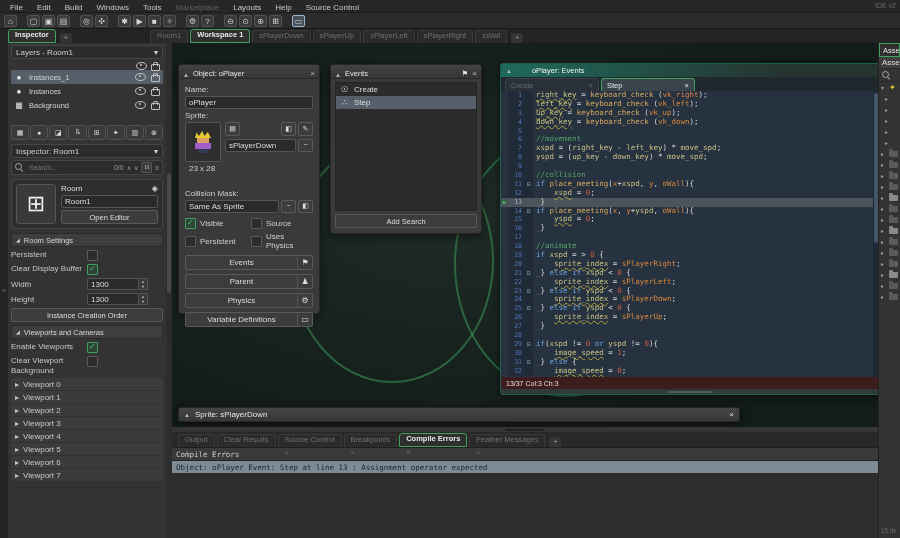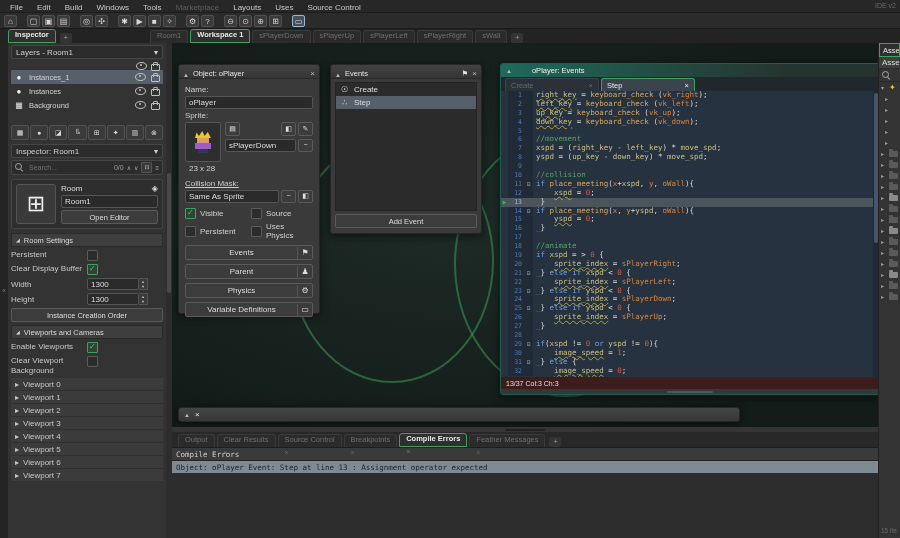--- a/index.html
+++ b/index.html
@@ -166,21 +166,21 @@
 <div class="app">
 
   <div id="menubar">
       <span class="menu-item">File</span>
       <span class="menu-item">Edit</span>
       <span class="menu-item">Build</span>
       <span class="menu-item">Windows</span>
       <span class="menu-item">Tools</span>
       <span class="menu-item disabled">Marketplace</span>
       <span class="menu-item">Layouts</span>
-      <span class="menu-item">Uses</span>
+      <span class="menu-item">Help</span>
       <span class="menu-item">Source Control</span>
     </div>
   <div id="ide-version">IDE v2</div>
 
   <div id="toolbar">
       <span class="tbtn">⌂</span>
       <span class="tsep"></span>
       <span class="tbtn">▢</span>
       <span class="tbtn">▣</span>
       <span class="tbtn">▤</span>
@@ -438,21 +438,21 @@
               <span class="mini-btn">✎</span>
             </div>
             <div class="combo">
               <span class="field">
                   <span>sPlayerDown</span>
                 </span>
               <span class="mini-btn" style="height:11px;line-height:10px;">−</span>
             </div>
           </div>
         </div>
-        <div class="flabel" style="margin-top:6px;text-decoration:underline;">Collision Mask:</div>
+        <div class="flabel" style="margin-top:16px;">Collision Mask:</div>
         <div class="combo">
           <span class="field">
               <span>Same As Sprite</span>
             </span>
           <span class="mini-btn" style="height:11px;line-height:10px;">−</span>
           <span class="mini-btn" style="height:11px;line-height:10px;">◧</span>
         </div>
         <div class="chk-grid" id="obj-checks">
             <span class="chk-item">
               <span class="chk on"></span>
@@ -503,21 +503,21 @@
           <div class="ev-row">
             <span class="ev-ic">☉</span>
             <span>Create</span>
           </div>
           <div class="ev-row selected">
             <span class="ev-ic">∴</span>
             <span>Step</span>
           </div>
         </div>
       <div class="btn ev-add">
-          <span>Add Event</span>
+          <span>Add Search</span>
         </div>
     </div>
 
     <div class="win" id="code-win">
       <div class="code-title">
         <span class="collapse-a">▲</span>
         <span>oPlayer: Events</span>
       </div>
       <div class="code-tabs" id="code-tabs">
           <div class="ctab">
@@ -565,20 +565,21 @@
           <div class="code-scroll"></div>
       </div>
       <div class="code-status">13/37 Col:3 Ch:3</div>
       <div class="code-handle">
           <i></i>
         </div>
     </div>
 
     <div class="win" id="sprite-bar">
       <span class="collapse-a">▲</span>
+      <span style="flex:1;">Sprite: sPlayerDown</span>
       <span class="x">×</span>
     </div>
     <div id="dock-splitter">
         <i></i>
       </div>
   </div>
 
   <div id="bottomdock">
     <div class="dock-tabs" id="dock-tabs">
         <div class="tab">

